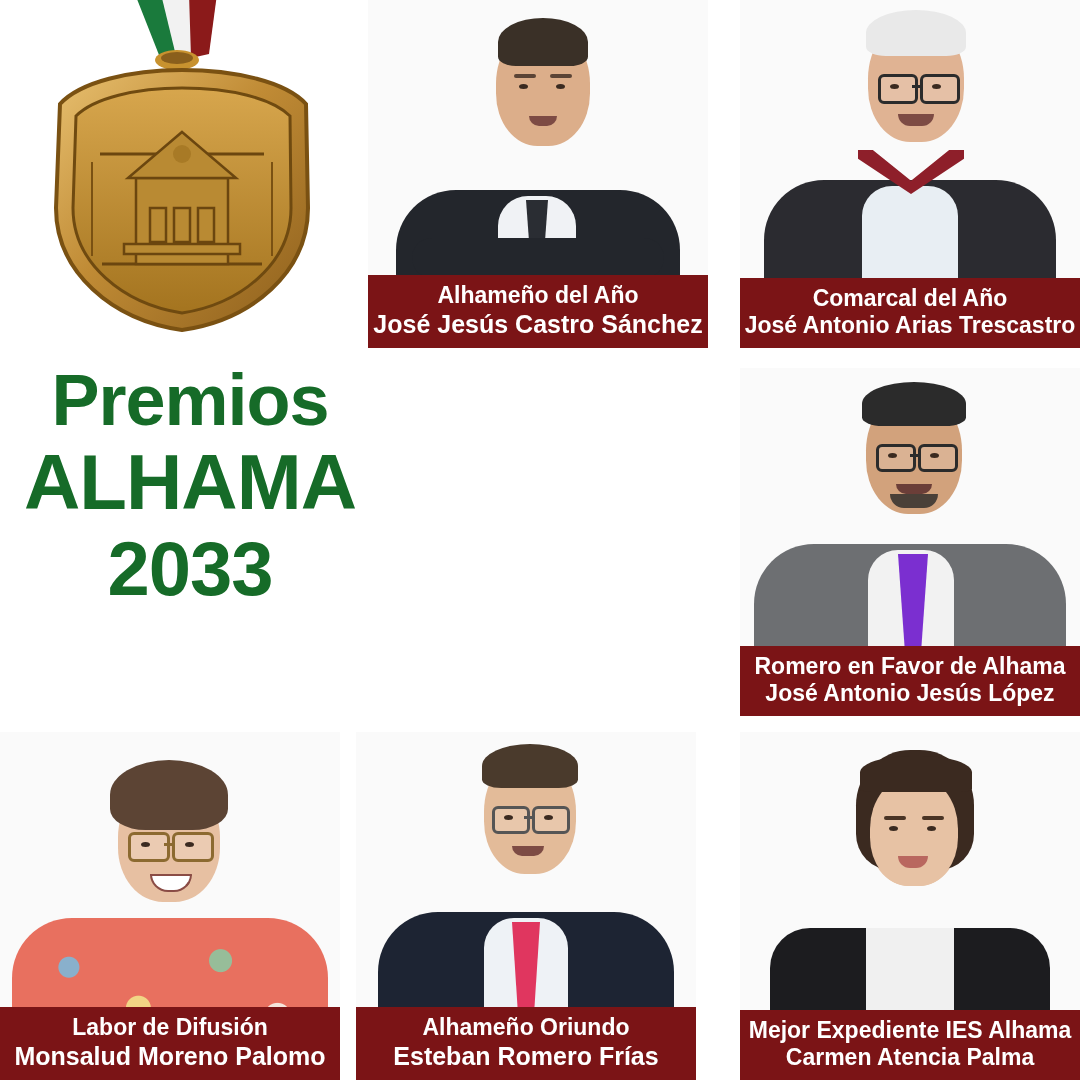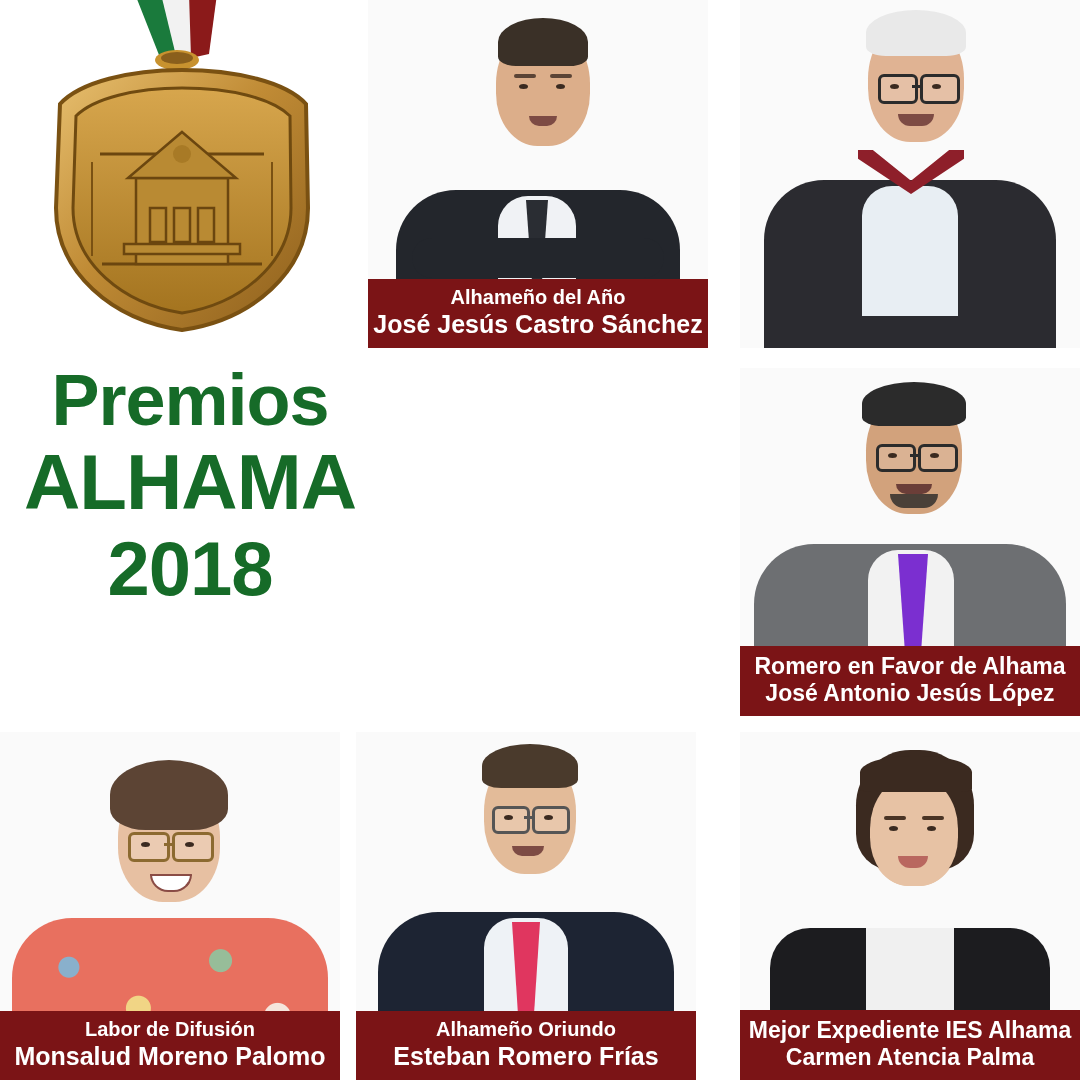--- a/index.html
+++ b/index.html
@@ -79,21 +79,21 @@
     background: #7b1416;
     color: #ffffff;
     text-align: center;
     font-weight: bold;
     padding: 7px 4px 9px 4px;
     line-height: 1.18;
     box-sizing: border-box;
   }
   .caption .award {
     display: block;
-    font-size: 20px;
+    font-size: 23px;
     white-space: nowrap;
   }
   .caption .person {
     display: block;
     font-size: 25px;
     white-space: nowrap;
   }
   .caption.small .award,
   .caption.small .person { font-size: 23px; }
 
@@ -183,21 +183,21 @@
       <g stroke="#7a5112" stroke-width="2" fill="none">
         <path d="M52 104 L52 198"></path>
         <path d="M232 104 L232 198"></path>
       </g>
     </svg>
   </div>
 
   <div class="title-block">
     <div class="title-line1">Premios</div>
     <div class="title-line2">ALHAMA</div>
-    <div class="title-line3">2018</div>
+    <div class="title-line3">2033</div>
   </div>
 
   <div class="card" id="card-1">
     <div class="photo">
       <div class="pbg"></div>
       <div class="body" style="left:28px; top:190px; width:284px; height:160px; background:#23262c;"></div>
       <div class="shirt" style="left:130px; top:196px; width:78px; height:120px; background:#f0f2f5;"></div>
       <div class="tie" style="left:158px; top:200px; width:22px; height:90px; background:#2a2d33; clip-path:polygon(0 0,100% 0,70% 100%,30% 100%);"></div>
       <div class="head" style="left:128px; top:26px; width:94px; height:120px; background:#dcae8a;"></div>
       <div class="hair" style="left:130px; top:18px; width:90px; height:48px; background:#3a3027;"></div>
@@ -223,20 +223,24 @@
       <div class="head" style="left:128px; top:20px; width:96px; height:122px; background:#e0b393;"></div>
       <div class="hair" style="left:126px; top:10px; width:100px; height:46px; background:#e9e9e9;"></div>
       <div class="glasses">
         <div class="lens" style="left:138px; top:74px; width:34px; height:24px;"></div>
         <div class="lens" style="left:180px; top:74px; width:34px; height:24px;"></div>
         <div class="bridge" style="left:172px; top:85px; width:8px;"></div>
       </div>
       <div class="eye" style="left:150px; top:84px;"></div>
       <div class="eye" style="left:192px; top:84px;"></div>
       <div class="mouth" style="left:158px; top:114px; width:36px; height:12px;"></div>
+    </div>
+    <div class="caption small">
+      <span class="award">Comarcal del Año</span>
+      <span class="person">José Antonio Arias Trescastro</span>
     </div>
   </div>
 
 
   <div class="card" id="card-4">
     <div class="photo">
       <div class="pbg"></div>
       <div class="body" style="left:14px; top:176px; width:312px; height:174px; background:#6d6f72;"></div>
       <div class="shirt" style="left:128px; top:182px; width:86px; height:120px; background:#f2f2f2;"></div>
       <div class="tie" style="left:158px; top:186px; width:30px; height:110px; background:#7b2fd0; clip-path:polygon(0 0,100% 0,74% 100%,26% 100%);"></div>

